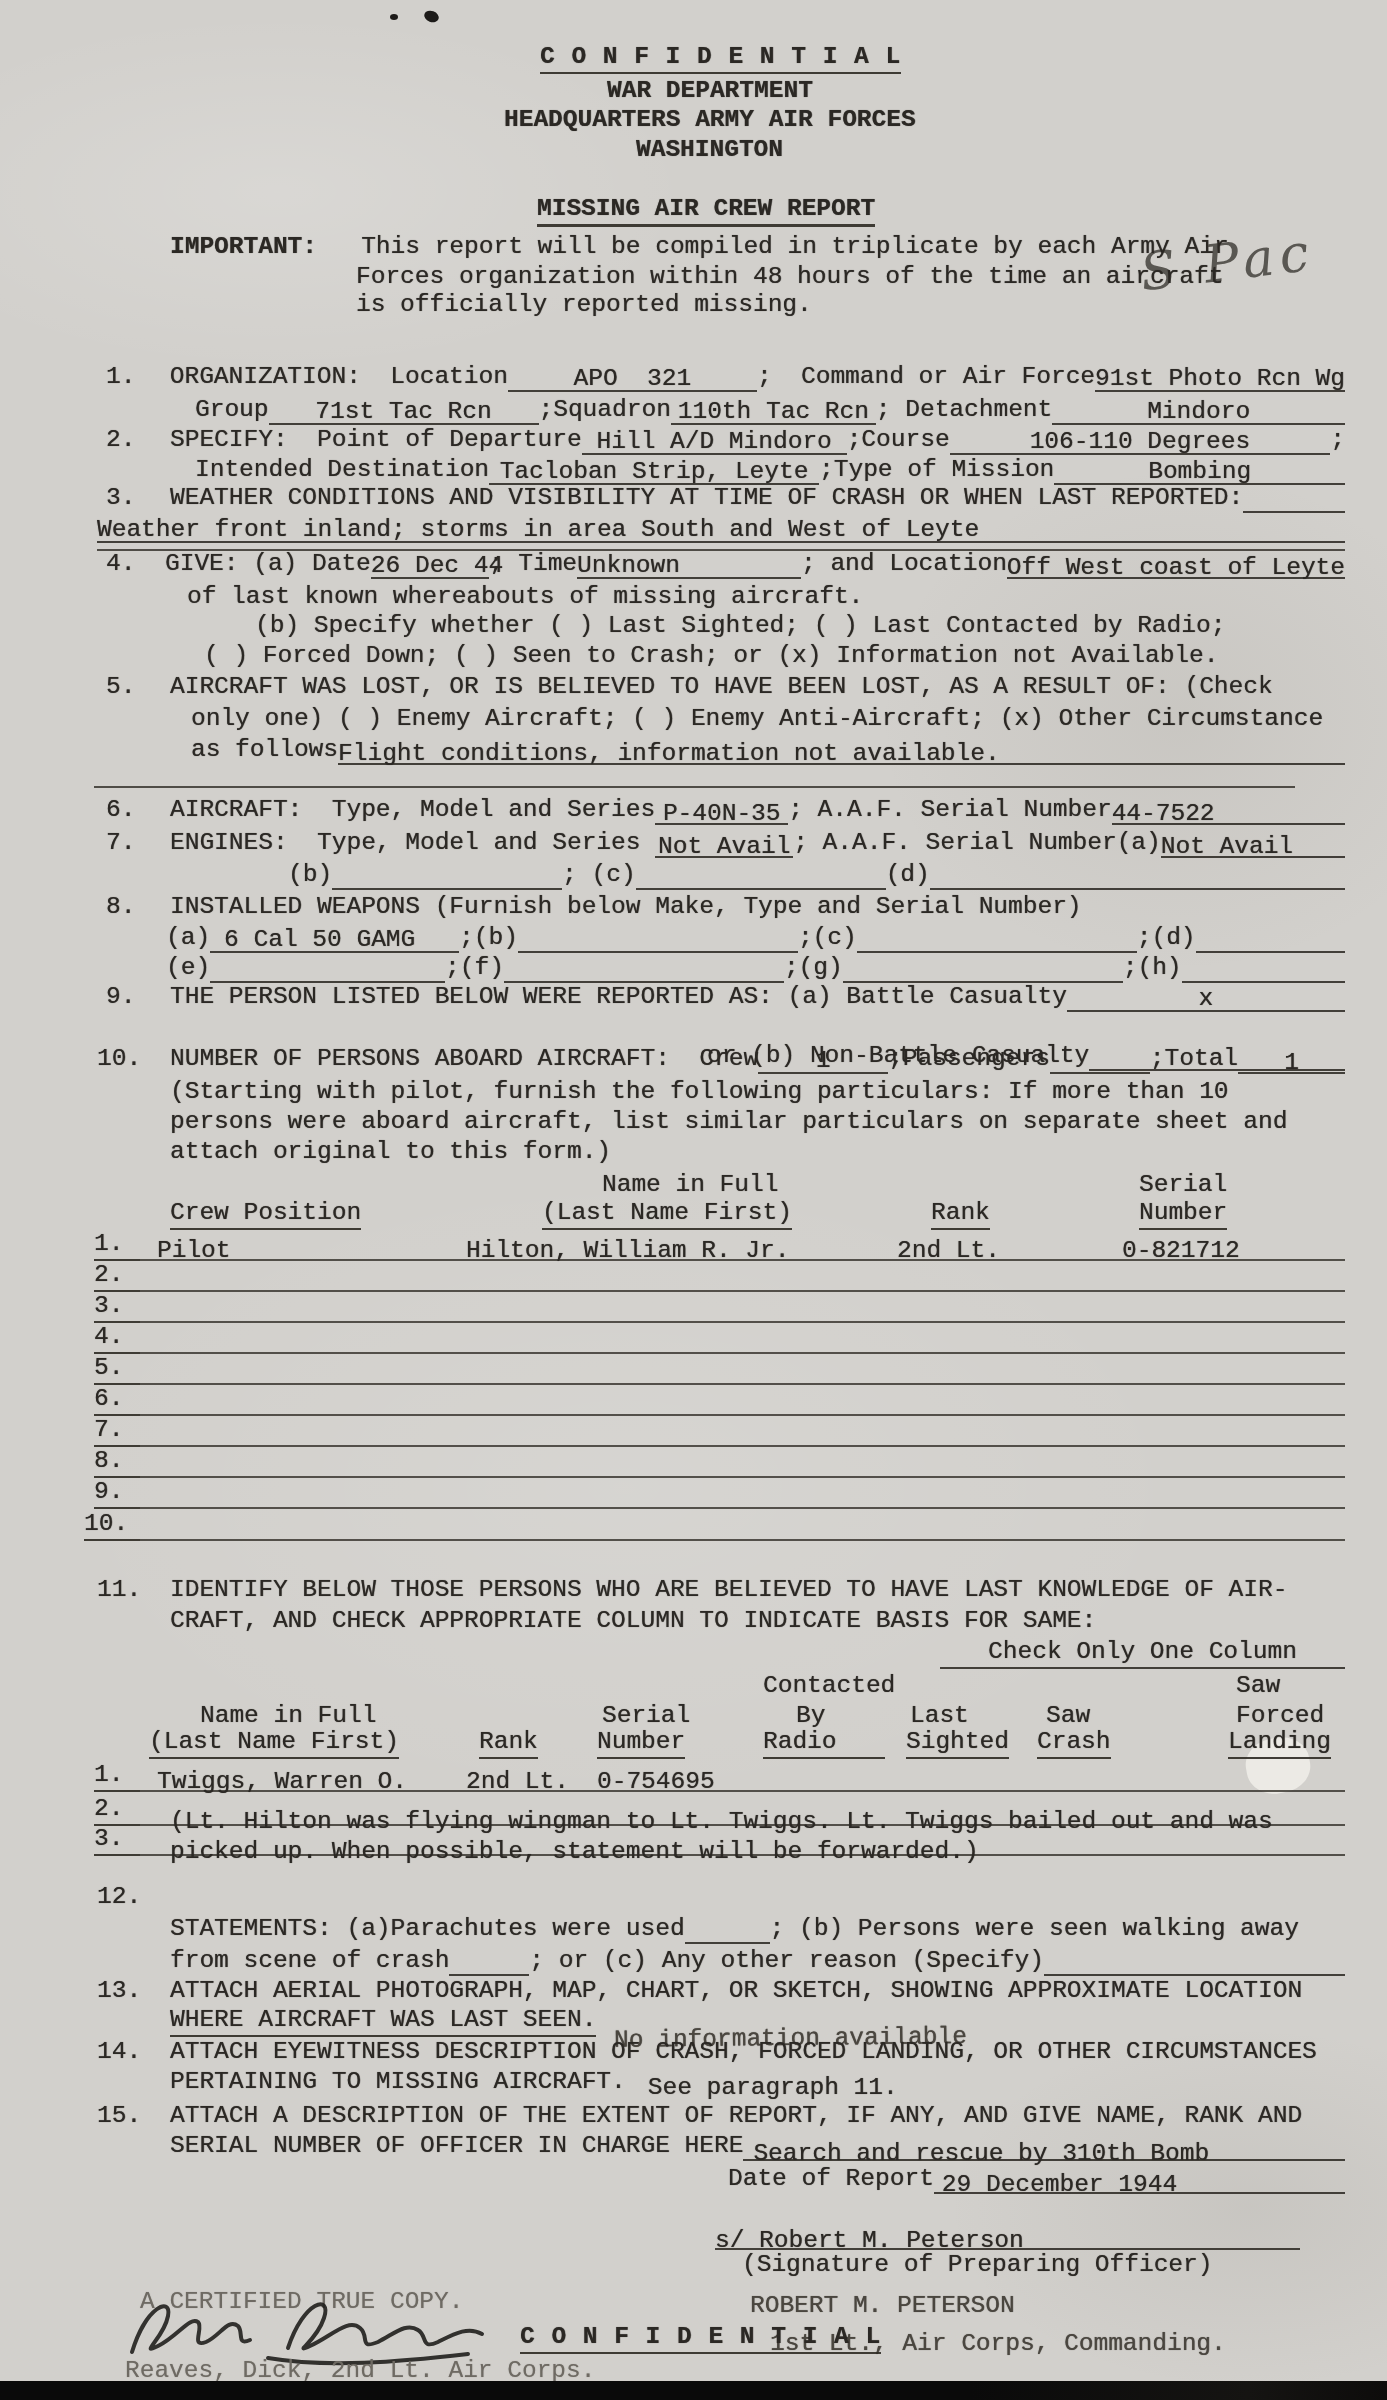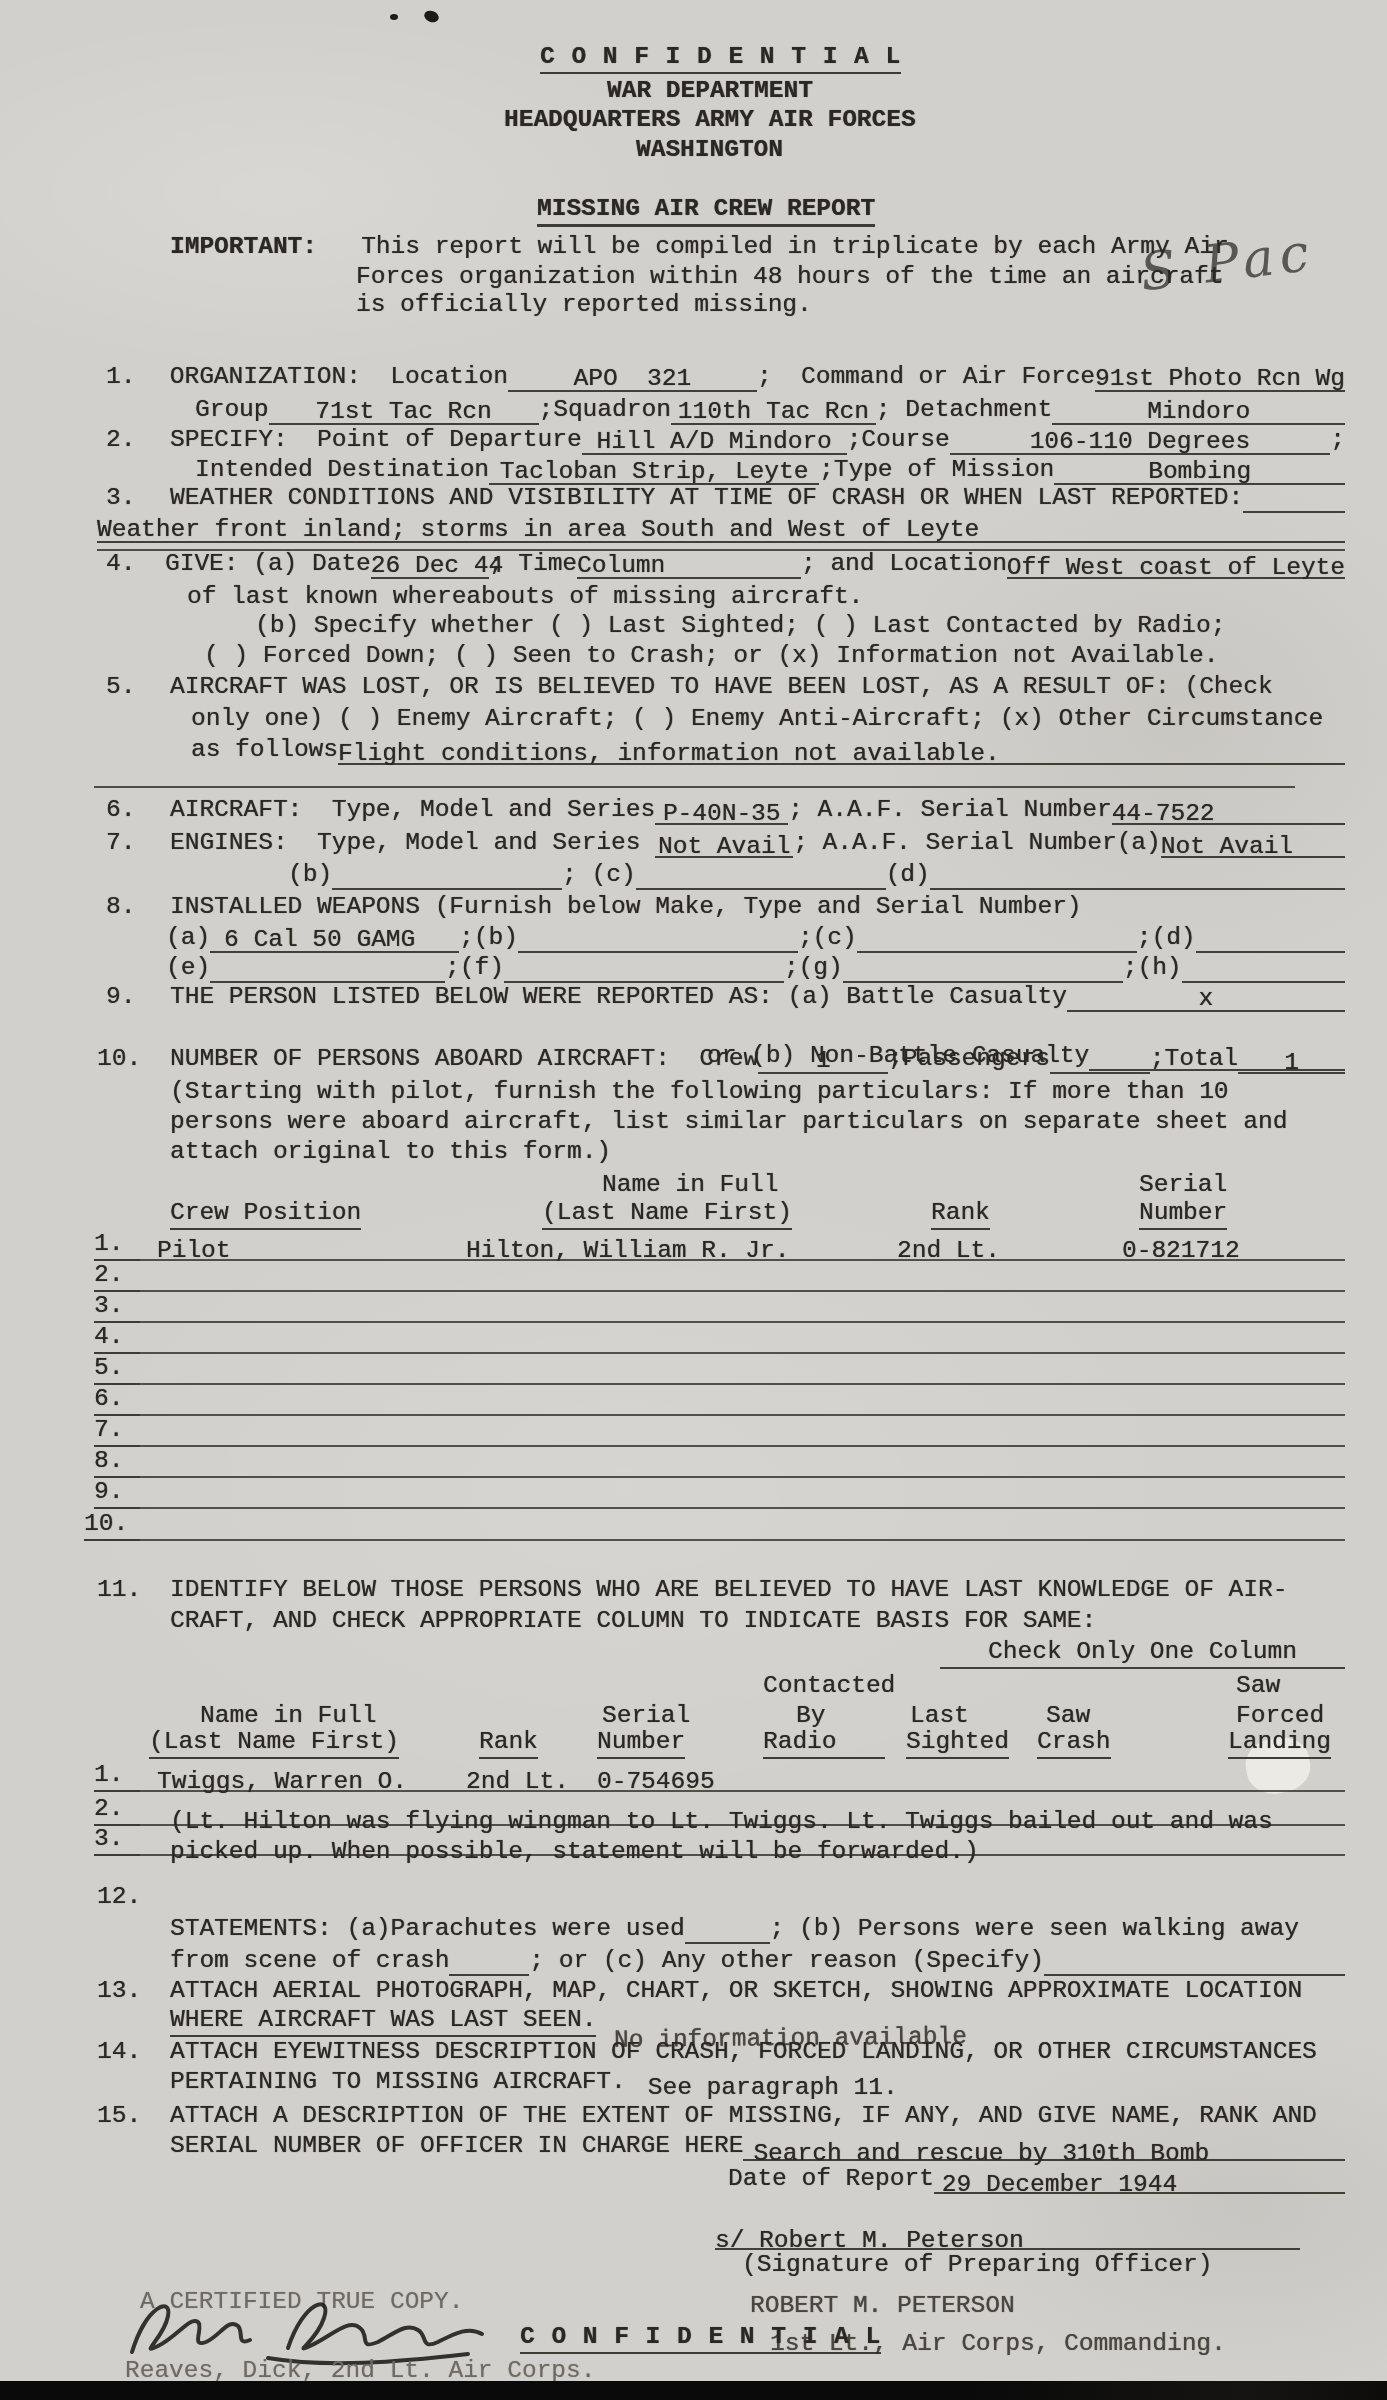--- a/index.html
+++ b/index.html
@@ -80,21 +80,21 @@
 
   <div class="ln" style="left:106px;top:481px;width:1239px;">
     <span class="num" style="width:64px;">3.</span><span>WEATHER CONDITIONS AND VISIBILITY AT TIME OF CRASH OR WHEN LAST REPORTED:</span><span class="fill fx"></span>
   </div>
   <div class="ln" style="left:97px;top:511px;width:1248px;">
     <span class="fill fx c4 left"><i>Weather front inland; storms in area South and West of Leyte</i></span>
   </div>
   <div class="rule" style="left:97px;top:519px;width:1248px;"></div>
 
   <div class="ln" style="left:106px;top:547px;width:1239px;">
-    <span class="num" style="width:64px;">4.</span><span>GIVE: (a) Date</span><span class="fill c4" style="width:118px;"><i>26 Dec 44</i></span><span>; Time</span><span class="fill c4 left" style="width:243px;"><i>Column</i></span><span>; and Location</span><span class="fill fx c6 left"><i>Off West coast of Leyte</i></span>
+    <span class="num" style="width:64px;">4.</span><span>GIVE: (a) Date</span><span class="fill c4" style="width:118px;"><i>26 Dec 44</i></span><span>; Time</span><span class="fill c4 left" style="width:243px;"><i>Unknown</i></span><span>; and Location</span><span class="fill fx c6 left"><i>Off West coast of Leyte</i></span>
   </div>
   <div class="ln" style="left:187px;top:580px;"><span>of last known whereabouts of missing aircraft.</span></div>
   <div class="ln" style="left:255px;top:609px;"><span>(b) Specify whether ( ) Last Sighted; ( ) Last Contacted by Radio;</span></div>
   <div class="ln" style="left:204px;top:639px;"><span>( ) Forced Down; ( ) Seen to Crash; or (x) Information not Available.</span></div>
 
   <div class="ln" style="left:106px;top:670px;"><span class="num" style="width:64px;">5.</span><span>AIRCRAFT WAS LOST, OR IS BELIEVED TO HAVE BEEN LOST, AS A RESULT OF: (Check</span></div>
   <div class="ln" style="left:191px;top:702px;"><span>only one) ( ) Enemy Aircraft; ( ) Enemy Anti-Aircraft; (x) Other Circumstance</span></div>
   <div class="ln" style="left:191px;top:733px;width:1154px;">
     <span>as follows</span><span class="fill fx c6 left"><i>Flight conditions, information not available.</i></span>
   </div>
@@ -224,21 +224,21 @@
     <span>from scene of crash</span><span class="fill" style="width:80px;"><i></i></span><span>; or (c) Any other reason (Specify)</span><span class="fill fx"><i></i></span>
   </div>
 
   <div class="ln" style="left:97px;top:1974px;"><span class="num" style="width:73px;">13.</span><span>ATTACH AERIAL PHOTOGRAPH, MAP, CHART, OR SKETCH, SHOWING APPROXIMATE LOCATION</span></div>
   <div class="ln" style="left:170px;top:2005px;"><span class="ul">WHERE AIRCRAFT WAS LAST SEEN.</span></div>
   <div class="ln mid" style="left:614px;top:2022px;transform:rotate(-0.6deg);"><span>No information available</span></div>
 
   <div class="ln" style="left:97px;top:2035px;"><span class="num" style="width:73px;">14.</span><span>ATTACH EYEWITNESS DESCRIPTION OF CRASH, FORCED LANDING, OR OTHER CIRCUMSTANCES</span></div>
   <div class="ln" style="left:170px;top:2065px;"><span>PERTAINING TO MISSING AIRCRAFT.</span><span class="onl" style="margin-left:22px;"><i style="top:6px;">See paragraph 11.</i></span></div>
 
-  <div class="ln" style="left:97px;top:2099px;"><span class="num" style="width:73px;">15.</span><span>ATTACH A DESCRIPTION OF THE EXTENT OF MISSING, IF ANY, AND GIVE NAME, RANK AND</span></div>
+  <div class="ln" style="left:97px;top:2099px;"><span class="num" style="width:73px;">15.</span><span>ATTACH A DESCRIPTION OF THE EXTENT OF REPORT, IF ANY, AND GIVE NAME, RANK AND</span></div>
   <div class="ln" style="left:170px;top:2129px;width:1175px;">
     <span>SERIAL NUMBER OF OFFICER IN CHARGE HERE</span><span class="fill fx c10 left" style="padding-left:10px;"><i>Search and rescue by 310th Bomb</i></span>
   </div>
   <div class="ln" style="left:728px;top:2162px;width:617px;">
     <span>Date of Report</span><span class="fill fx c8 left" style="padding-left:8px;"><i>29 December 1944</i></span>
   </div>
 
   <div class="ln" style="left:715px;top:2218px;width:585px;">
     <span class="fill fx c8 left"><i>s/ Robert M. Peterson</i></span>
   </div>

